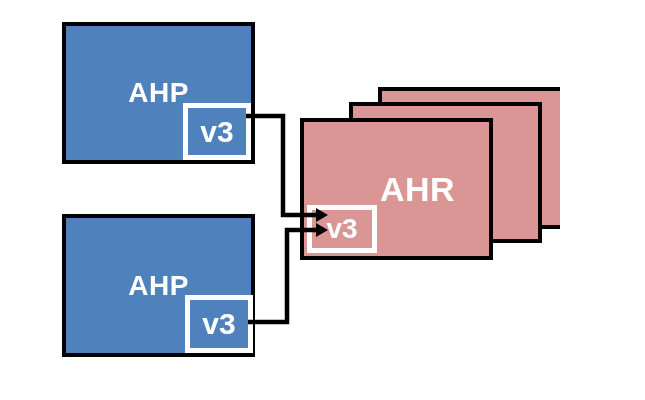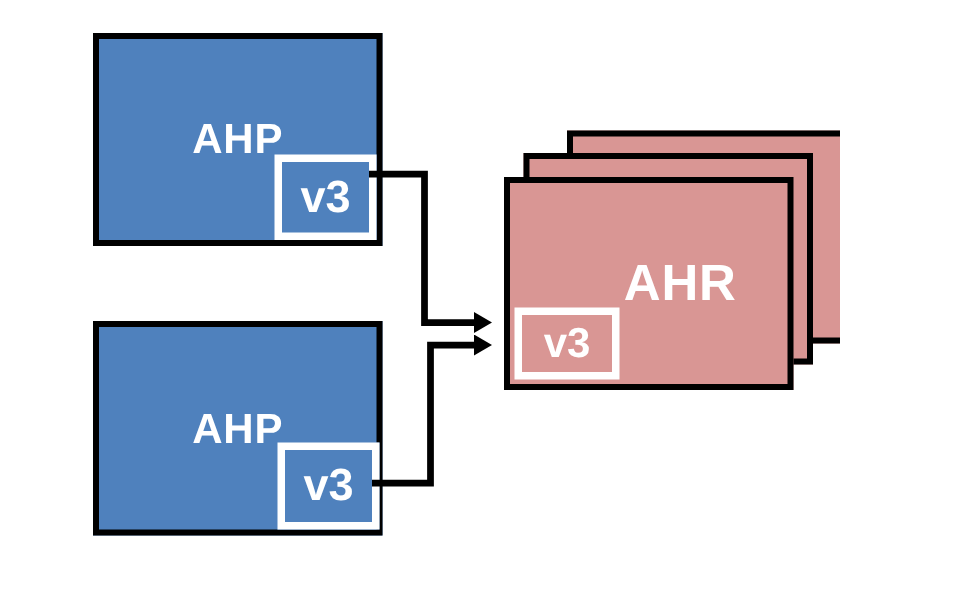--- a/index.html
+++ b/index.html
@@ -58,21 +58,21 @@
     text-align: center;
   }
   .badge.on-ahr .badge-label { font-size: 28px; }
   
   #ahp-top    { left: 62px;  top: 22px;  width: 193px; height: 142px; z-index: 2; }
   #ahp-bottom { left: 62px;  top: 214px; width: 193px; height: 143px; z-index: 2; }
   #ahp-top .badge    { left: 117px; top: 77px; width: 68px; height: 57px; }
   #ahp-bottom .badge { left: 119px; top: 77px; width: 68px; height: 58px; }
   #ahr-back   { left: 378px; top: 87px;  width: 193px; height: 142px; z-index: 1; }
   #ahr-middle { left: 349px; top: 102px; width: 193px; height: 141px; z-index: 2; }
-  #ahr-front  { left: 336px; top: 118px; width: 193px; height: 142px; z-index: 3; padding-left: 42px; }
+  #ahr-front  { left: 300px; top: 118px; width: 193px; height: 142px; z-index: 3; padding-left: 42px; }
   #ahr-front .badge { left: 3px; top: 83px; width: 70px; height: 48px; }
   .connector-layer {
     position: absolute;
     left: 0; top: 0;
     width: 645px; height: 400px;
     z-index: 10;
     pointer-events: none;
   }
   .connector {
     fill: none;

